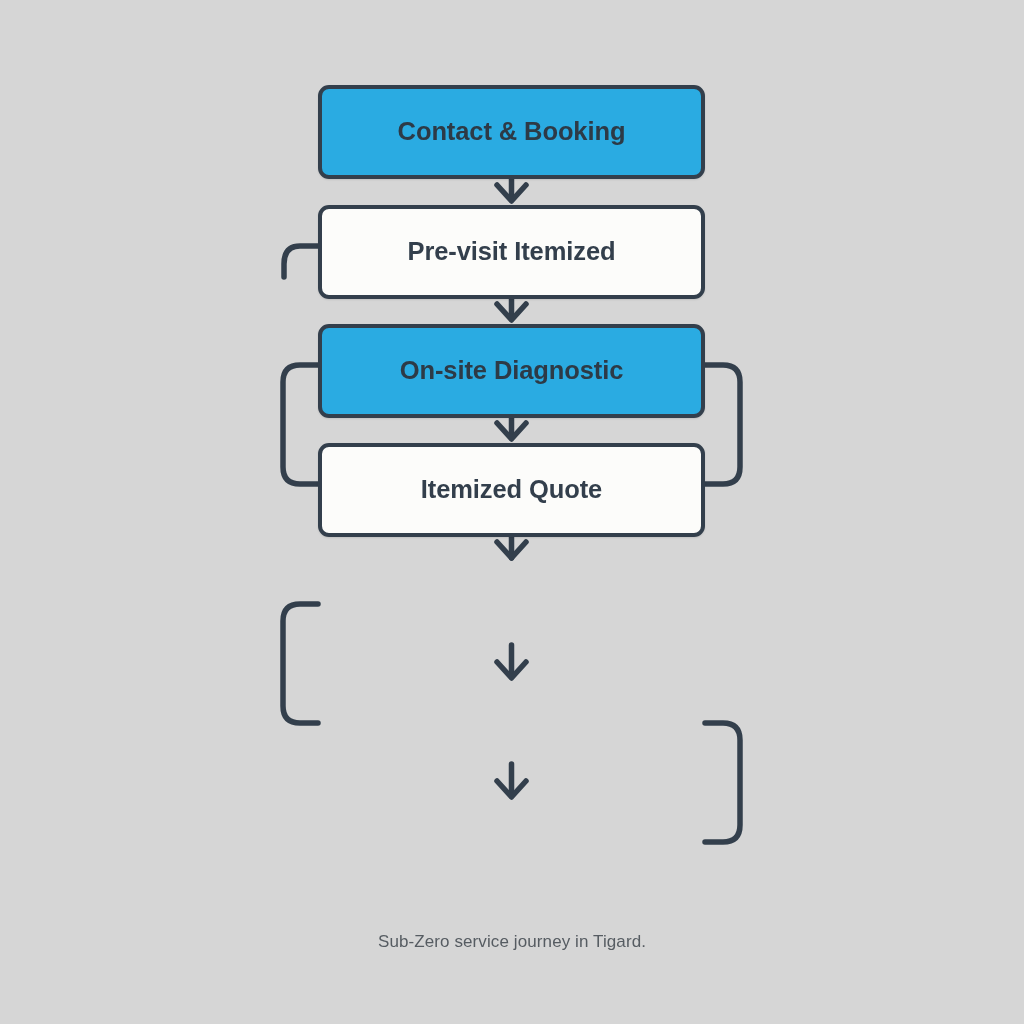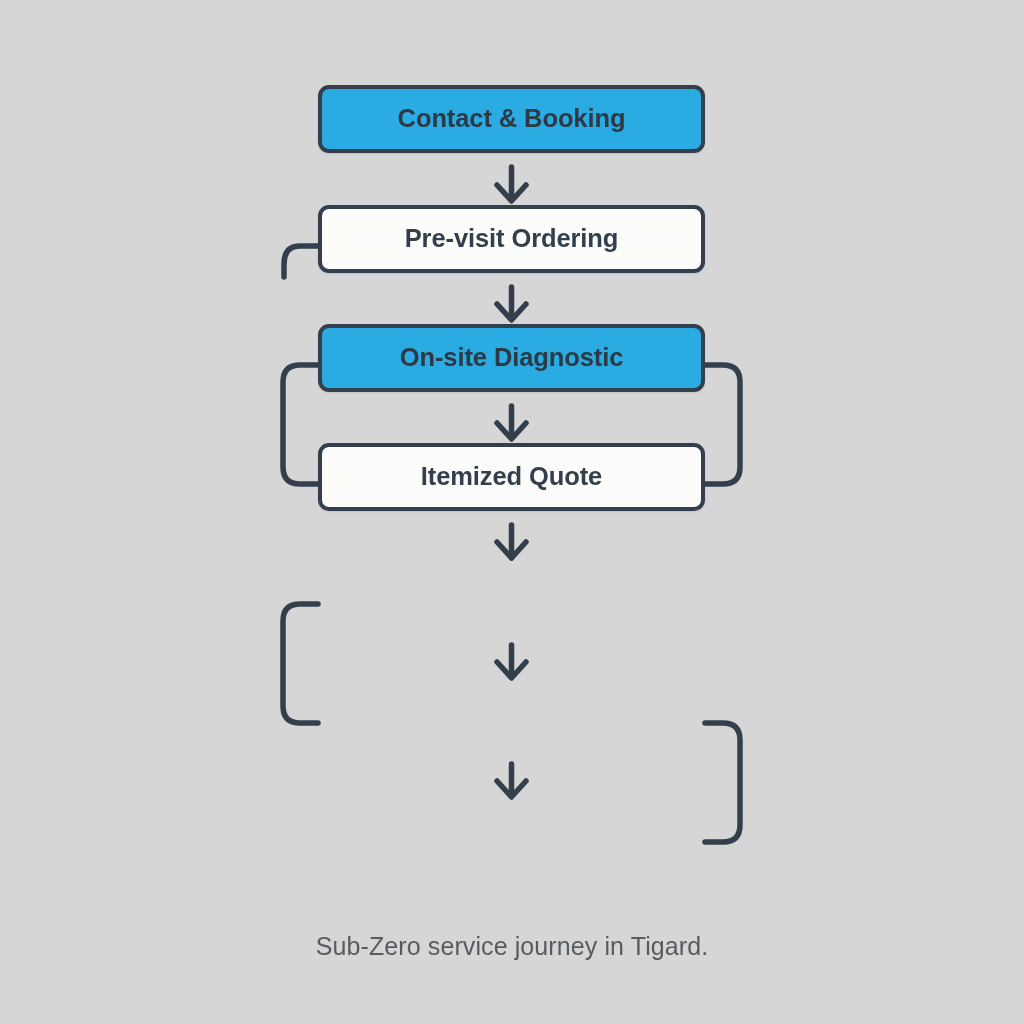--- a/index.html
+++ b/index.html
@@ -23,21 +23,21 @@
     left: 0;
     top: 0;
     width: 1024px;
     height: 1024px;
     pointer-events: none;
   }
   .node {
     position: absolute;
     left: 318px;
     width: 387px;
-    height: 68px;
+    height: 94px;
     box-sizing: border-box;
     border: 4px solid #333f4c;
     border-radius: 11px;
     display: flex;
     align-items: center;
     justify-content: center;
     z-index: 2;
     box-shadow: 0 1px 2px rgba(0,0,0,0.10);
   }
   .node.accent {
@@ -56,21 +56,21 @@
   }
   .node.accent .node-label {
     color: #2d3a46;
   }
   #caption {
     position: absolute;
     left: 0;
     top: 932px;
     width: 1024px;
     text-align: center;
-    font-size: 25px;
+    font-size: 17px;
     color: #565c62;
     letter-spacing: 0.1px;
   }
 </style>
 </head>
 <body>
 
 <div id="canvas">
 
   <svg id="wires" viewBox="0 0 1024 1024" xmlns="http://www.w3.org/2000/svg">
@@ -110,21 +110,21 @@
       <path d="M318 604 L300 604 Q283 604 283 621 L283 706 Q283 723 300 723 L318 723"></path>
 
       <path d="M705 723 L723 723 Q740 723 740 740 L740 825 Q740 842 723 842 L705 842"></path>
     </g>
   </svg>
 
   <div class="node accent" style="top:85px">
     <span class="node-label">Contact &amp; Booking</span>
   </div>
   <div class="node plain" style="top:205px">
-    <span class="node-label">Pre-visit Ordering</span>
+    <span class="node-label">Pre-visit Itemized</span>
   </div>
   <div class="node plain" style="top:443px">
     <span class="node-label">Itemized Quote</span>
   </div>
   <div class="node accent" style="top:324px">
     <span class="node-label">On-site Diagnostic</span>
   </div>
 
   <div id="caption">Sub-Zero service journey in Tigard.</div>
 

